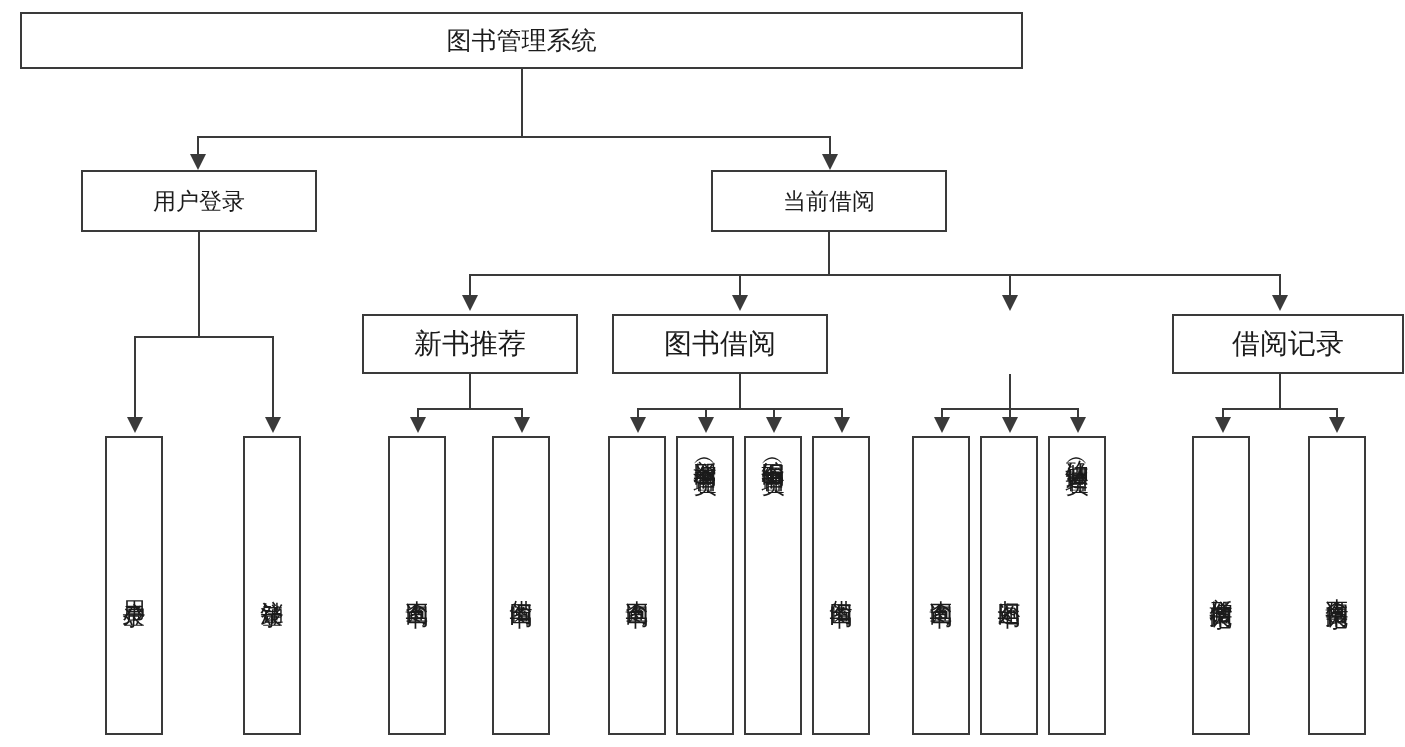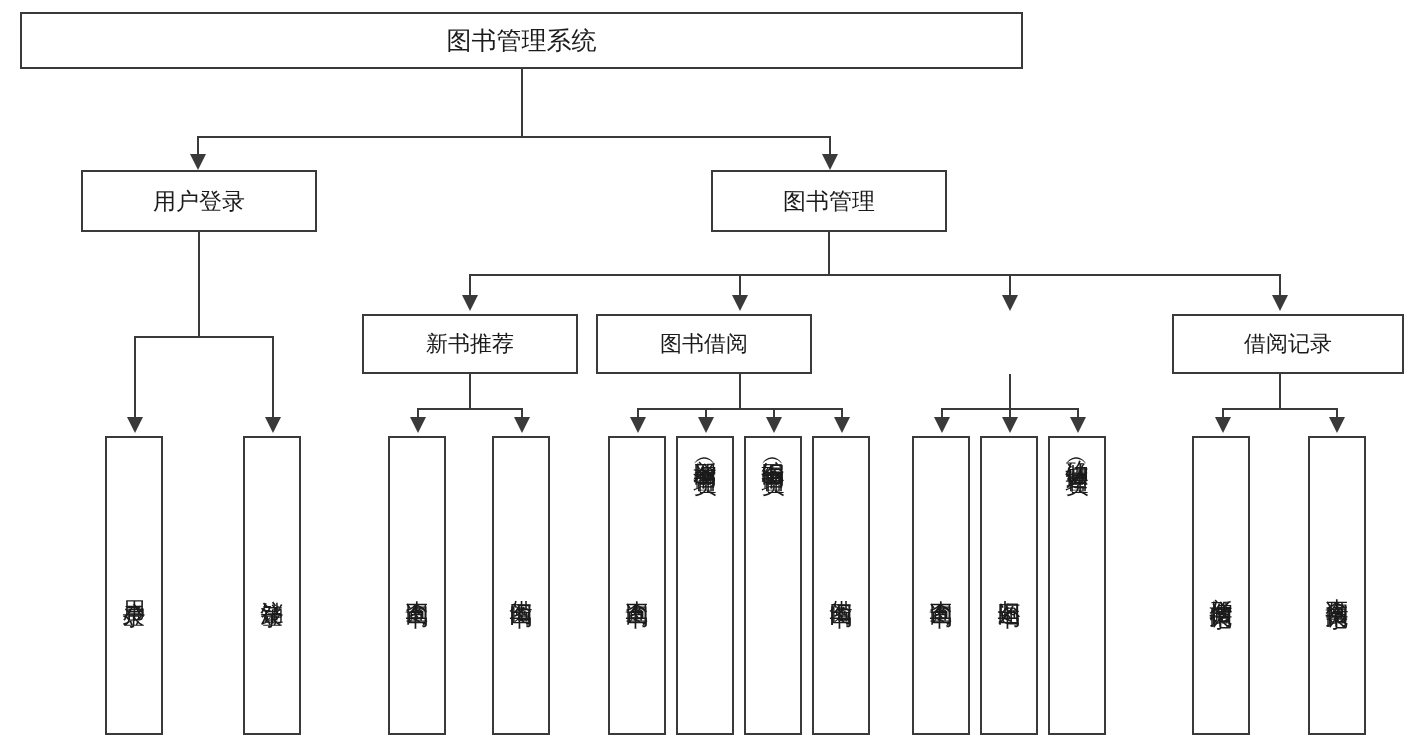--- a/index.html
+++ b/index.html
@@ -29,21 +29,21 @@
     color: #1b1b1b;
     z-index: 3;
   }
   .node.root {
     font-size: 25px;
   }
   .node.level1 {
     font-size: 23px;
   }
   .node.level2 {
-    font-size: 22px;
+    font-size: 28px;
   }
   
   .node.leaf {
     writing-mode: vertical-rl;
     text-orientation: upright;
     align-items: center;
     justify-content: center;
     font-size: 23px;
     letter-spacing: 2px;
     padding: 4px 0;
@@ -107,21 +107,21 @@
   <div class="arrow" style="left:190px; top:154px;"></div>
 
   <div class="vline" style="left:829px; top:136px; height:20px;"></div>
   <div class="arrow" style="left:822px; top:154px;"></div>
 
   <div class="node level1" style="left:81px; top:170px; width:236px; height:62px;">
     <span class="node-label">用户登录</span>
   </div>
 
   <div class="node level1" style="left:711px; top:170px; width:236px; height:62px;">
-    <span class="node-label">图书管理</span>
+    <span class="node-label">当前借阅</span>
   </div>
 
   <div class="vline" style="left:198px; top:232px; height:104px;"></div>
   <div class="hline" style="left:134px; top:336px; width:138px;"></div>
   <div class="vline" style="left:134px; top:336px; height:82px;"></div>
   <div class="arrow" style="left:127px; top:417px;"></div>
   <div class="vline" style="left:272px; top:336px; height:82px;"></div>
   <div class="arrow" style="left:265px; top:417px;"></div>
 
   <div class="vline" style="left:828px; top:232px; height:42px;"></div>
@@ -131,21 +131,21 @@
   <div class="vline" style="left:739px; top:274px; height:22px;"></div>
   <div class="arrow" style="left:732px; top:295px;"></div>
   <div class="vline" style="left:1009px; top:274px; height:22px;"></div>
   <div class="arrow" style="left:1002px; top:295px;"></div>
   <div class="vline" style="left:1279px; top:274px; height:22px;"></div>
   <div class="arrow" style="left:1272px; top:295px;"></div>
 
   <div class="node level2" style="left:362px; top:314px; width:216px; height:60px;">
     <span class="node-label">新书推荐</span>
   </div>
-  <div class="node level2" style="left:596px; top:314px; width:216px; height:60px;">
+  <div class="node level2" style="left:612px; top:314px; width:216px; height:60px;">
     <span class="node-label">图书借阅</span>
   </div>
   <div class="node level2" style="left:1172px; top:314px; width:232px; height:60px;">
     <span class="node-label">借阅记录</span>
   </div>
 
   <div class="vline" style="left:469px; top:374px; height:34px;"></div>
   <div class="hline" style="left:417px; top:408px; width:104px;"></div>
   <div class="vline" style="left:417px; top:408px; height:10px;"></div>
   <div class="arrow" style="left:410px; top:417px;"></div>

